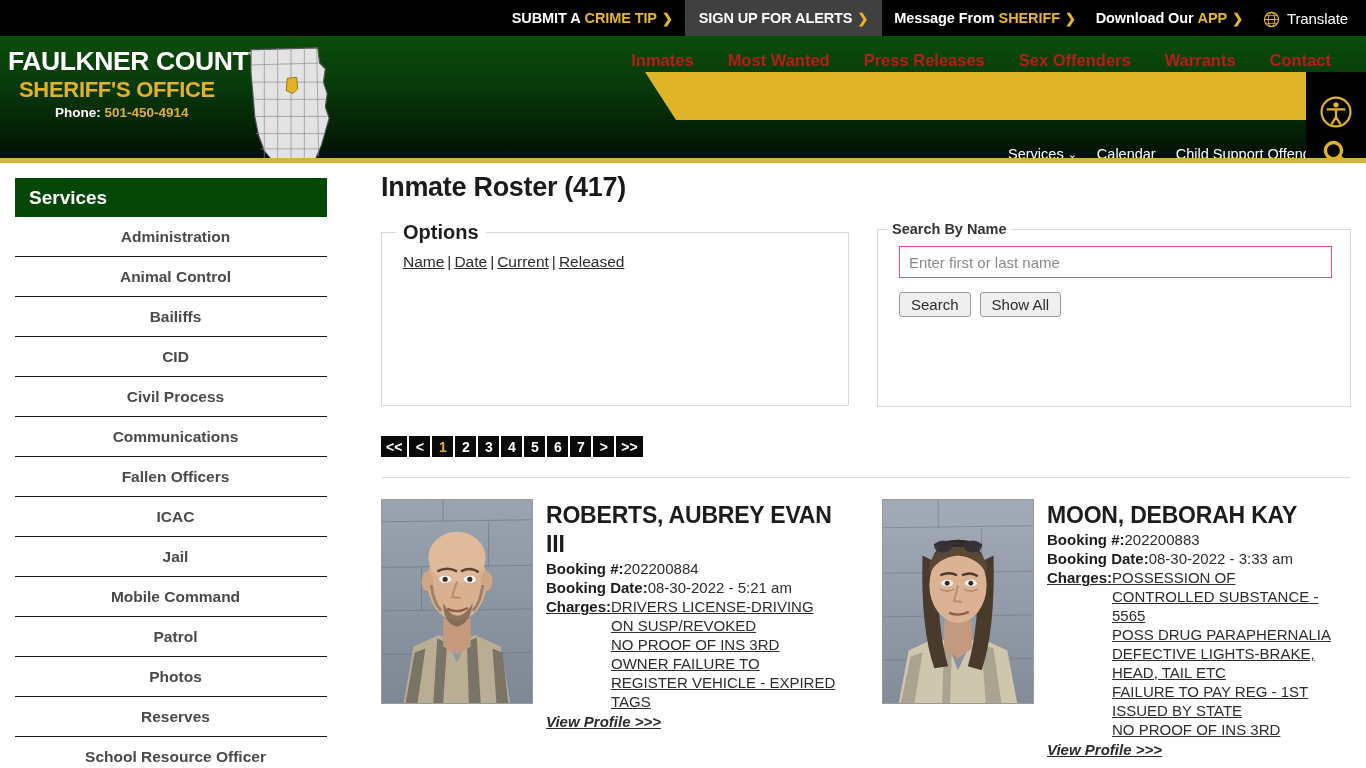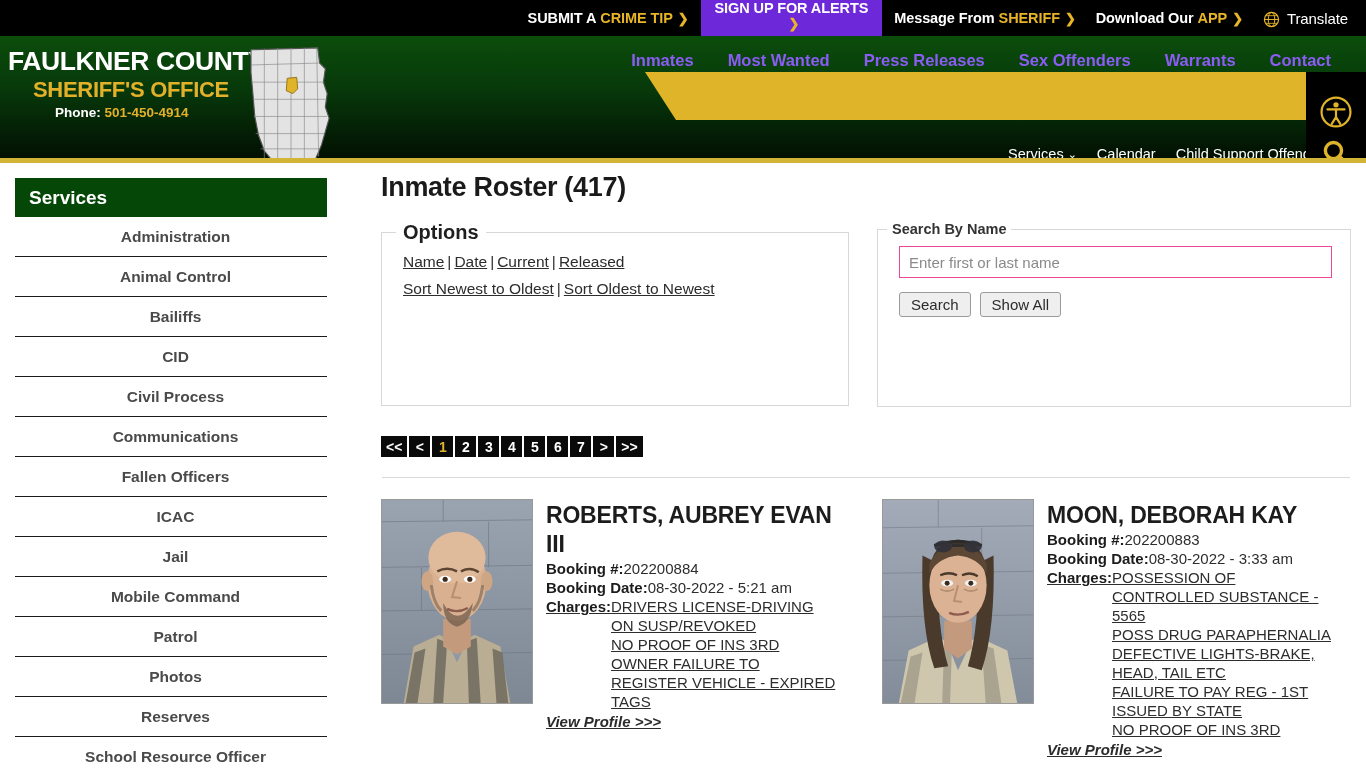--- a/index.html
+++ b/index.html
@@ -27,24 +27,23 @@
     white-space: nowrap;
     padding: 0 10px;
     height: 36px;
     display: flex; align-items: center;
     cursor: pointer;
     text-decoration: none;
   }
   .topbar-link .hl { color: #E8B526; padding-left: 4px; }
   .topbar-link .chev { color: #E8B526; padding-left: 5px; font-size: 13px; font-weight: bold; }
   .topbar-link.alert {
-    background: #6d28d9;
+    background: #404040;
     padding: 0 14px;
     margin: 0 2px;
-    flex-direction: column;
   }
   .topbar-link.alert .chev { color: #E8B526; }
   .topbar-link.translate { padding-right: 18px; font-weight: normal; font-size: 15px; }
   .globe-ic {
     display: inline-block; width: 17px; height: 17px;
     margin-right: 7px;
     position: relative; top: 1px;
   }
 
   
@@ -68,21 +67,21 @@
     text-align: left;
     padding-left: 8px;
   }
   .brand-sub {
     color: #E3B02A;
     font-size: 22px;
     font-weight: bold;
     letter-spacing: -0.3px;
     line-height: 27px;
     text-align: left;
-    padding-left: 33px;
+    padding-left: 19px;
   }
   .brand-phone {
     color: #ffffff;
     font-size: 13.5px;
     font-weight: bold;
     line-height: 20px;
     text-align: left;
     padding-left: 55px;
   }
   .brand-phone .num { color: #E3B02A; }
@@ -105,21 +104,21 @@
     background: #E0B428;
     clip-path: polygon(645px 0, 1366px 0, 1366px 48px, 676px 48px);
   }
   .goldnav-items {
     position: absolute;
     left: 0; top: 36px; width: 1366px; height: 48px;
     display: flex; align-items: center; justify-content: flex-end;
     padding-right: 18px;
   }
   .goldnav-items a {
-    color: #8b5cf6;
+    color: #b91c1c;
     font-size: 16.5px;
     font-weight: bold;
     padding: 0 17px;
     text-decoration: none;
     white-space: nowrap;
     cursor: pointer;
   }
 
   
   .emergency {
@@ -520,23 +519,20 @@
 <div class="content">
   <h1 class="page-title">Inmate Roster (417)</h1>
 
   <div class="panels">
     <fieldset class="panel panel-opts">
       <legend>Options</legend>
       <div class="opt-body">
         <div class="opt-row">
           <a>Name</a><span class="opt-sep">|</span><a>Date</a><span class="opt-sep">|</span><a>Current</a><span class="opt-sep">|</span><a>Released</a>
         </div>
-        <div class="opt-row">
-          <a>Sort Newest to Oldest</a><span class="opt-sep">|</span><a>Sort Oldest to Newest</a>
-        </div>
       </div>
     </fieldset>
 
     <fieldset class="panel panel-search search">
       <legend>Search By Name</legend>
       <div class="search-body">
         <input class="search-input" type="text" placeholder="Enter first or last name" style="">
         <div class="search-btns">
           <button class="btn">Search</button>
           <button class="btn">Show All</button>

